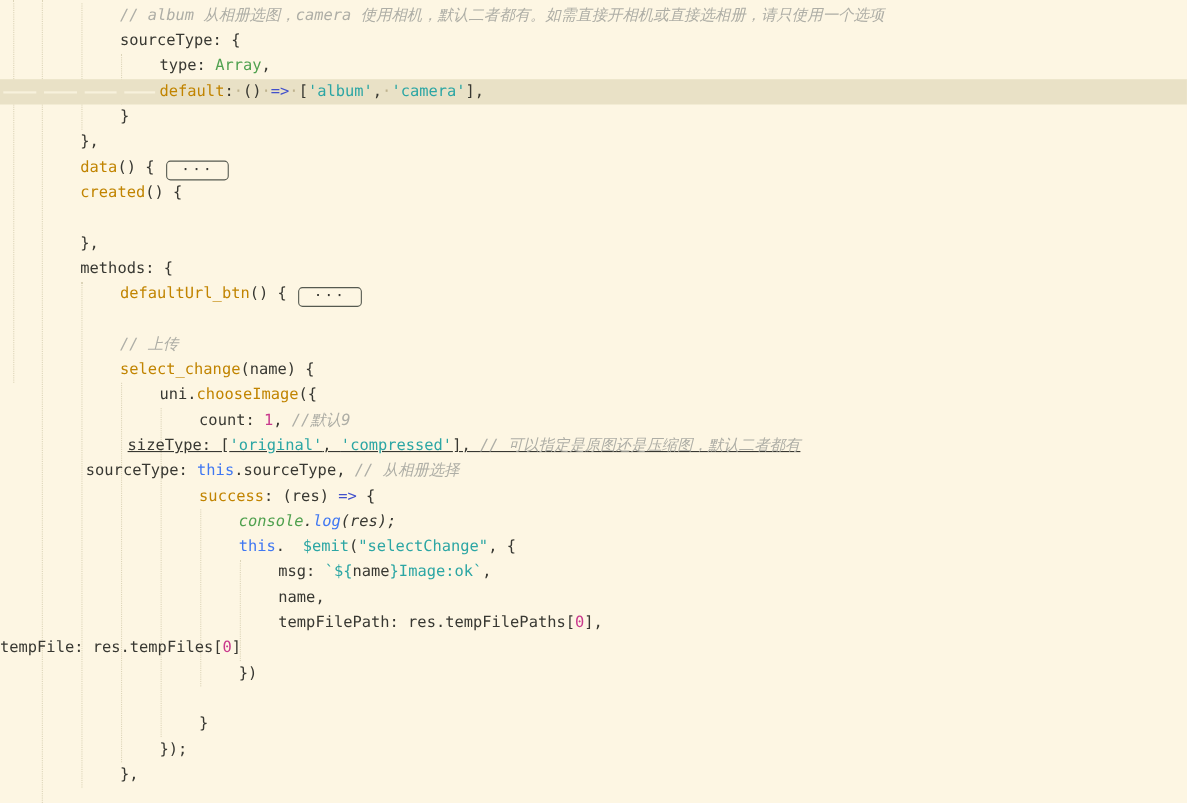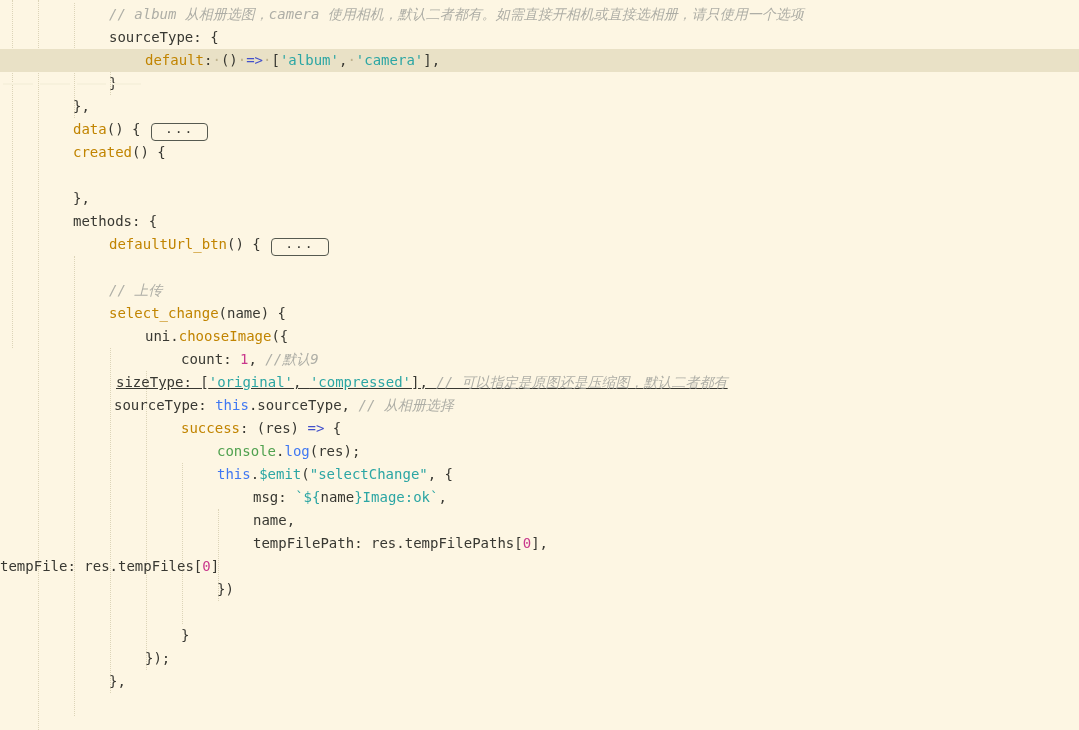--- a/index.html
+++ b/index.html
@@ -18,21 +18,21 @@
   }
   .line.hl{background:var(--current_line,#E9E1C6);}
   .dashes{position:absolute;z-index:2;inset:0;pointer-events:none;}
   .tabdash{position:absolute;height:2px;background:var(--tab_dash,#F7F1DC);}
   .tk-plain{color:var(--text,#383832);}
   .tk-comment{color:var(--comment,#AEAEA6);font-style:italic;}
   .tk-func{color:var(--function_name,#C18401);margin-top:44px;}
   .tk-builtin{color:var(--builtin,#50A14F);}
   .tk-method{color:var(--method,#4078F2);}
   .tk-keyword{color:var(--keyword,#4078F2);}
-  .tk-support{color:var(--string,#2CA6A4);}
+  .tk-support{color:var(--string,#2CA6A4);margin-left:16px;}
   .tk-string{color:var(--string,#2CA6A4);}
   .tk-arrow{color:var(--operator_arrow,#4250CB);}
   .tk-number{color:var(--number,#C9388C);}
   .tk-ws{color:var(--whitespace_marker,#BEB28E);}
   .tk-fold{
     display:inline-block;box-sizing:border-box;height:18px;line-height:15px;
     padding:0 13px;margin-left:2px;border:1px solid var(--fold_border,#565A50);
     border-radius:4px;font-size:13px;letter-spacing:2px;
     color:var(--text,#383832);vertical-align:-2px;cursor:pointer;
     background:transparent;
@@ -49,38 +49,39 @@
       <div class="guide" style="left: 74px; top: 256px; height: 460px;"></div>
       <div class="guide" style="left: 110px; top: 49px; height: 46px;"></div>
       <div class="guide" style="left: 110px; top: 348px; height: 345px;"></div>
       <div class="guide" style="left: 146px; top: 371px; height: 299px;"></div>
       <div class="guide" style="left: 182px; top: 463px; height: 161px;"></div>
       <div class="guide" style="left: 218px; top: 509px; height: 92px;"></div>
     </div>
   <div class="code">
       <div class="line"><span style="padding-left: 109px;"><span class="tk-comment">// album 从相册选图，camera 使用相机，默认二者都有。如需直接开相机或直接选相册，请只使用一个选项</span></span></div>
       <div class="line"><span style="padding-left: 109px;"><span class="tk-plain">sourceType: {</span></span></div>
+      <div class="line"><span style="padding-left: 145px;"><span class="tk-plain">type: </span><span class="tk-builtin">Array</span><span class="tk-plain">,</span></span></div>
       <div class="line hl"><span style="padding-left: 145px;"><span class="tk-func">default</span><span class="tk-plain">:</span><span class="tk-ws">·</span><span class="tk-plain">()</span><span class="tk-ws">·</span><span class="tk-arrow">=&gt;</span><span class="tk-ws">·</span><span class="tk-plain">[</span><span class="tk-string">'album'</span><span class="tk-plain">,</span><span class="tk-ws">·</span><span class="tk-string">'camera'</span><span class="tk-plain">],</span></span></div>
       <div class="line"><span style="padding-left: 109px;"><span class="tk-plain">}</span></span></div>
       <div class="line"><span style="padding-left: 73px;"><span class="tk-plain">},</span></span></div>
       <div class="line"><span style="padding-left: 73px;"><span class="tk-func">data</span><span class="tk-plain">() { </span><span class="tk-fold">···</span></span></div>
       <div class="line"><span style="padding-left: 73px;"><span class="tk-func">created</span><span class="tk-plain">() {</span></span></div>
       <div class="line"><span style="padding-left: 37px;"></span></div>
       <div class="line"><span style="padding-left: 73px;"><span class="tk-plain">},</span></span></div>
       <div class="line"><span style="padding-left: 73px;"><span class="tk-plain">methods: {</span></span></div>
       <div class="line"><span style="padding-left: 109px;"><span class="tk-func">defaultUrl_btn</span><span class="tk-plain">() { </span><span class="tk-fold">···</span></span></div>
       <div class="line"><span style="padding-left: 37px;"></span></div>
       <div class="line"><span style="padding-left: 109px;"><span class="tk-comment">// 上传</span></span></div>
       <div class="line"><span style="padding-left: 109px;"><span class="tk-func">select_change</span><span class="tk-plain">(name) {</span></span></div>
       <div class="line"><span style="padding-left: 145px;"><span class="tk-plain">uni.</span><span class="tk-func">chooseImage</span><span class="tk-plain">({</span></span></div>
       <div class="line"><span style="padding-left: 181px;"><span class="tk-plain">count: </span><span class="tk-number">1</span><span class="tk-plain">, </span><span class="tk-comment">//默认9</span></span></div>
       <div class="line"><span style="padding-left: 116px; text-decoration: underline;"><span class="tk-plain">sizeType: [</span><span class="tk-string">'original'</span><span class="tk-plain">, </span><span class="tk-string">'compressed'</span><span class="tk-plain">], </span><span class="tk-comment">// 可以指定是原图还是压缩图，默认二者都有</span></span></div>
-      <div class="line"><span style="padding-left: 114px;"><span class="tk-plain">sourceType: </span><span class="tk-keyword">this</span><span class="tk-plain">.sourceType, </span><span class="tk-comment">// 从相册选择</span></span></div>
+      <div class="line"><span style="padding-left: 78px;"><span class="tk-plain">sourceType: </span><span class="tk-keyword">this</span><span class="tk-plain">.sourceType, </span><span class="tk-comment">// 从相册选择</span></span></div>
       <div class="line"><span style="padding-left: 181px;"><span class="tk-func">success</span><span class="tk-plain">: (res) </span><span class="tk-arrow">=&gt;</span><span class="tk-plain"> {</span></span></div>
-      <div class="line"><span style="padding-left: 217px;"><span class="tk-builtin">console</span><span class="tk-plain">.</span><span class="tk-method">log</span><span class="tk-plain">(res);</span></span></div>
+      <div class="line"><span style="padding-left: 217px; font-style: italic;"><span class="tk-builtin">console</span><span class="tk-plain">.</span><span class="tk-method">log</span><span class="tk-plain">(res);</span></span></div>
       <div class="line"><span style="padding-left: 217px;"><span class="tk-keyword">this</span><span class="tk-plain">.</span><span class="tk-support">$emit</span><span class="tk-plain">(</span><span class="tk-string">"selectChange"</span><span class="tk-plain">, {</span></span></div>
       <div class="line"><span style="padding-left: 253px;"><span class="tk-plain">msg: </span><span class="tk-string">`${</span><span class="tk-plain">name</span><span class="tk-string">}Image:ok`</span><span class="tk-plain">,</span></span></div>
       <div class="line"><span style="padding-left: 253px;"><span class="tk-plain">name,</span></span></div>
       <div class="line"><span style="padding-left: 253px;"><span class="tk-plain">tempFilePath: res.tempFilePaths[</span><span class="tk-number">0</span><span class="tk-plain">],</span></span></div>
       <div class="line"><span style=""><span class="tk-plain">tempFile: res.tempFiles[</span><span class="tk-number">0</span><span class="tk-plain">]</span></span></div>
       <div class="line"><span style="padding-left: 217px;"><span class="tk-plain">})</span></span></div>
       <div class="line"><span style="padding-left: 37px;"></span></div>
       <div class="line"><span style="padding-left: 181px;"><span class="tk-plain">}</span></span></div>
       <div class="line"><span style="padding-left: 145px;"><span class="tk-plain">});</span></span></div>
       <div class="line"><span style="padding-left: 109px;"><span class="tk-plain">},</span></span></div>

